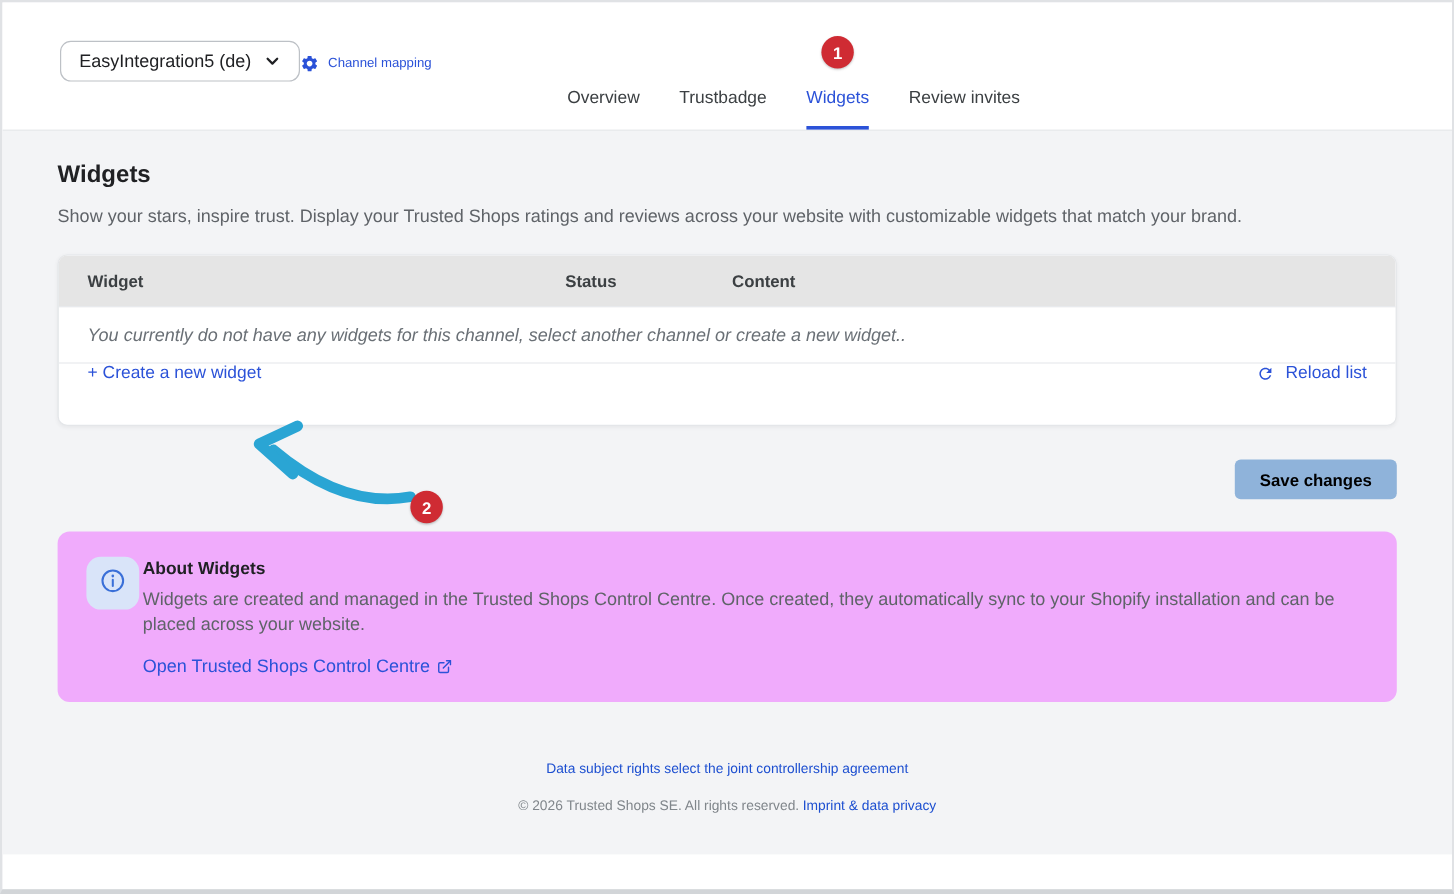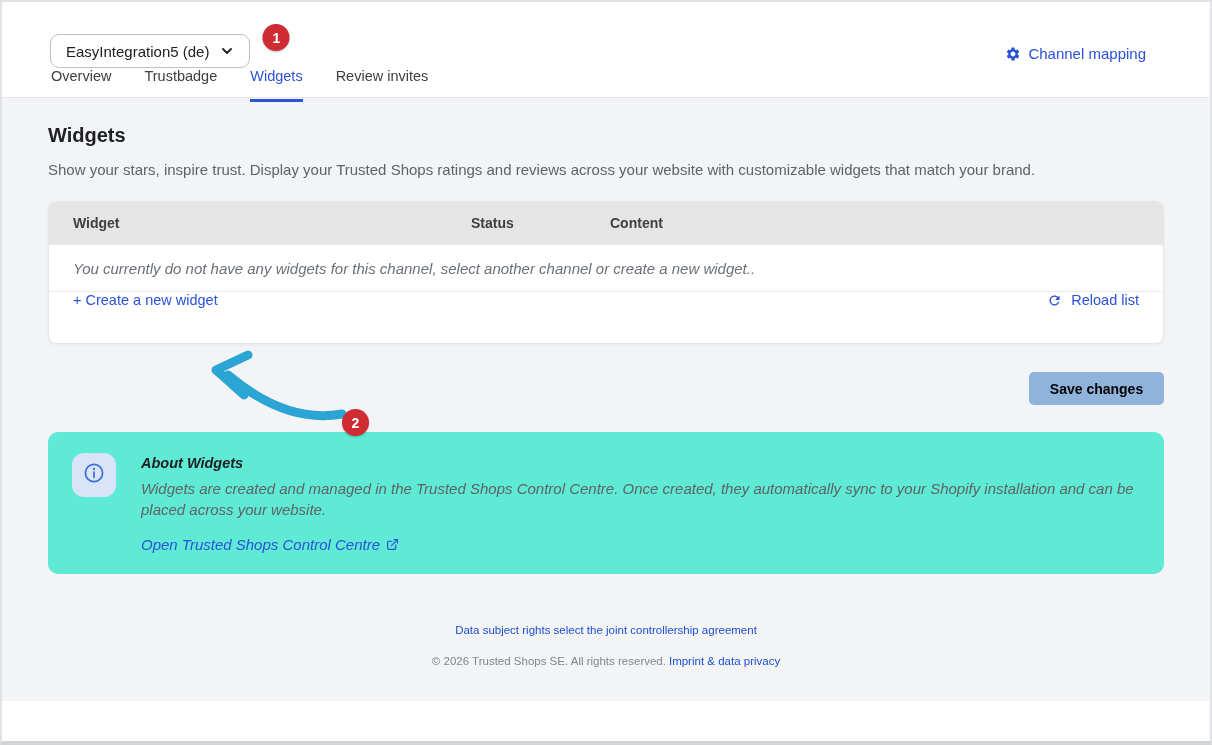--- a/index.html
+++ b/index.html
@@ -11,42 +11,42 @@
     width: 1212px; height: 745px;
     background: #fff;
     border: 2px solid #e0e2e5;
     border-bottom: 4px solid #d2d5d8;
     overflow: hidden;
   }
 
   
   .app-header {
     position: relative;
-    height: 96px;
+    height: 107px;
     background: #fff;
     border-bottom: 1px solid #e4e6e9;
-    display: flex; flex-direction: column;
+    display: flex; flex-direction: row;
   }
   .header-top {
     display: flex; align-items: flex-start; justify-content: space-between;
     padding: 32px 64px 0 48px;
   }
   .channel-selector {
     display: inline-flex; align-items: center; gap: 10px;
     height: 34px; padding: 0 14px 0 15px;
     background: #fff;
     border: 1px solid #bdc1c6; border-radius: 9px;
     font-size: 15px; color: #202124; font-weight: 400;
     cursor: pointer; font-family: inherit;
   }
   .channel-selector svg { display: block; }
   .channel-mapping {
     display: inline-flex; align-items: center; gap: 7px;
     margin-top: 11px;
-    color: #2b52d8; font-size: 15px; text-decoration: none; cursor: pointer;
+    color: #2b52d8; font-size: 11px; text-decoration: none; cursor: pointer;
   }
   .channel-mapping svg { display: block; }
 
   .tabs {
     margin-top: auto;
     display: flex; gap: 33px;
     padding-left: 49px;
   }
   .tab {
     position: relative;
@@ -107,23 +107,23 @@
   .save-row { display: flex; justify-content: flex-end; margin-top: 28px; }
   .save-button {
     min-width: 135px; height: 33px; padding: 0 18px;
     background: #8fb3da; border: none; border-radius: 5px;
     color: #000000; font-size: 14px; font-weight: 700; font-family: inherit;
     cursor: default;
   }
 
   .info-box {
     margin-top: 27px;
-    background: #5eead4; border-radius: 10px;
+    background: #f0abfc; border-radius: 10px;
     padding: 21px 24px 20px 24px;
-    display: flex; align-items: flex-start; gap: 25px; font-style: italic;
+    display: flex; align-items: flex-start; gap: 3px;
   }
   .info-icon-chip {
     flex: 0 0 auto;
     width: 44px; height: 44px; border-radius: 12px;
     background: #d9e4f9;
     display: flex; align-items: center; justify-content: center;
   }
   .info-title { font-size: 14.5px; font-weight: 700; color: #202124; padding-top: 2px; }
   .info-text { margin-top: 7px; font-size: 15px; color: #5f6368; line-height: 1.42; max-width: 1000px; }
   .info-link { display: inline-flex; align-items: center; gap: 6px; margin-top: 15px; font-size: 15px; }

